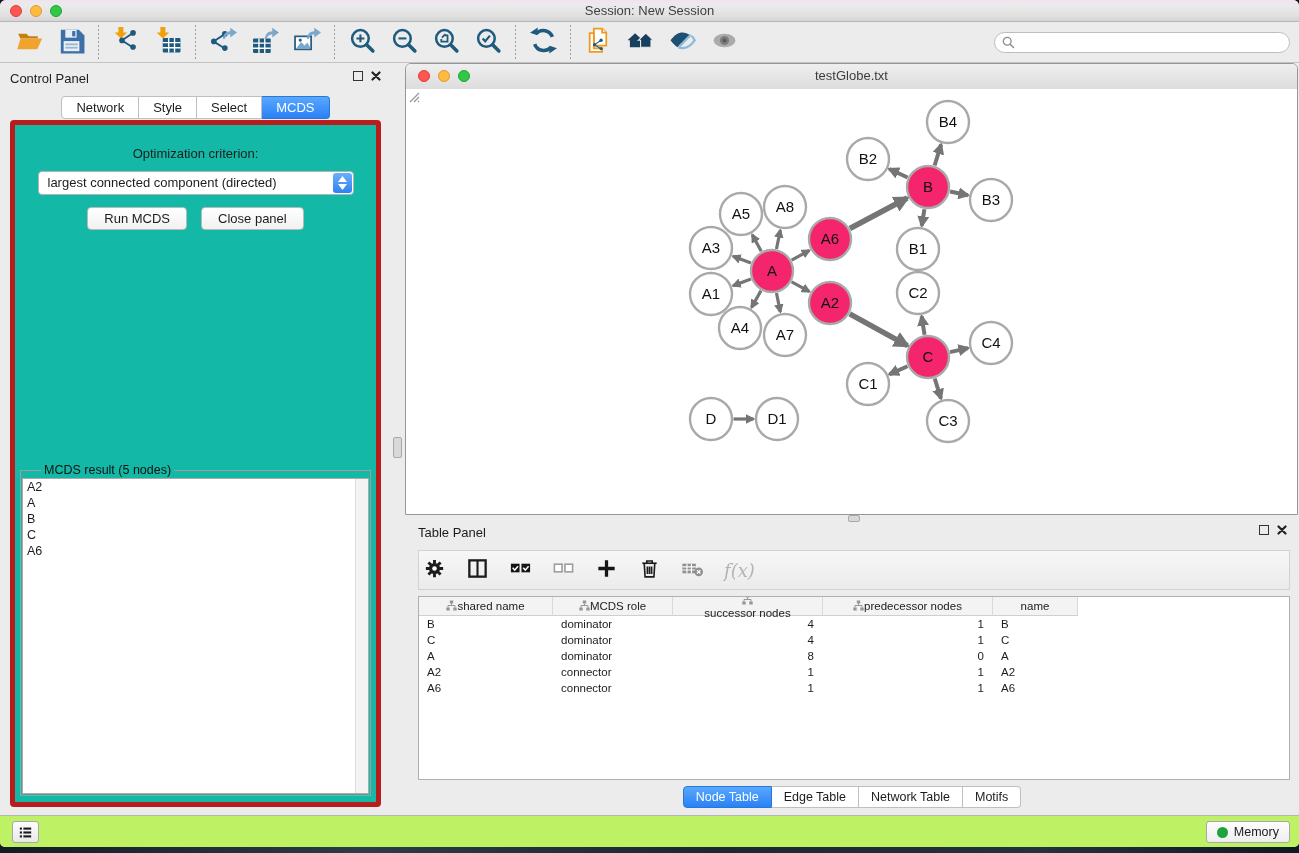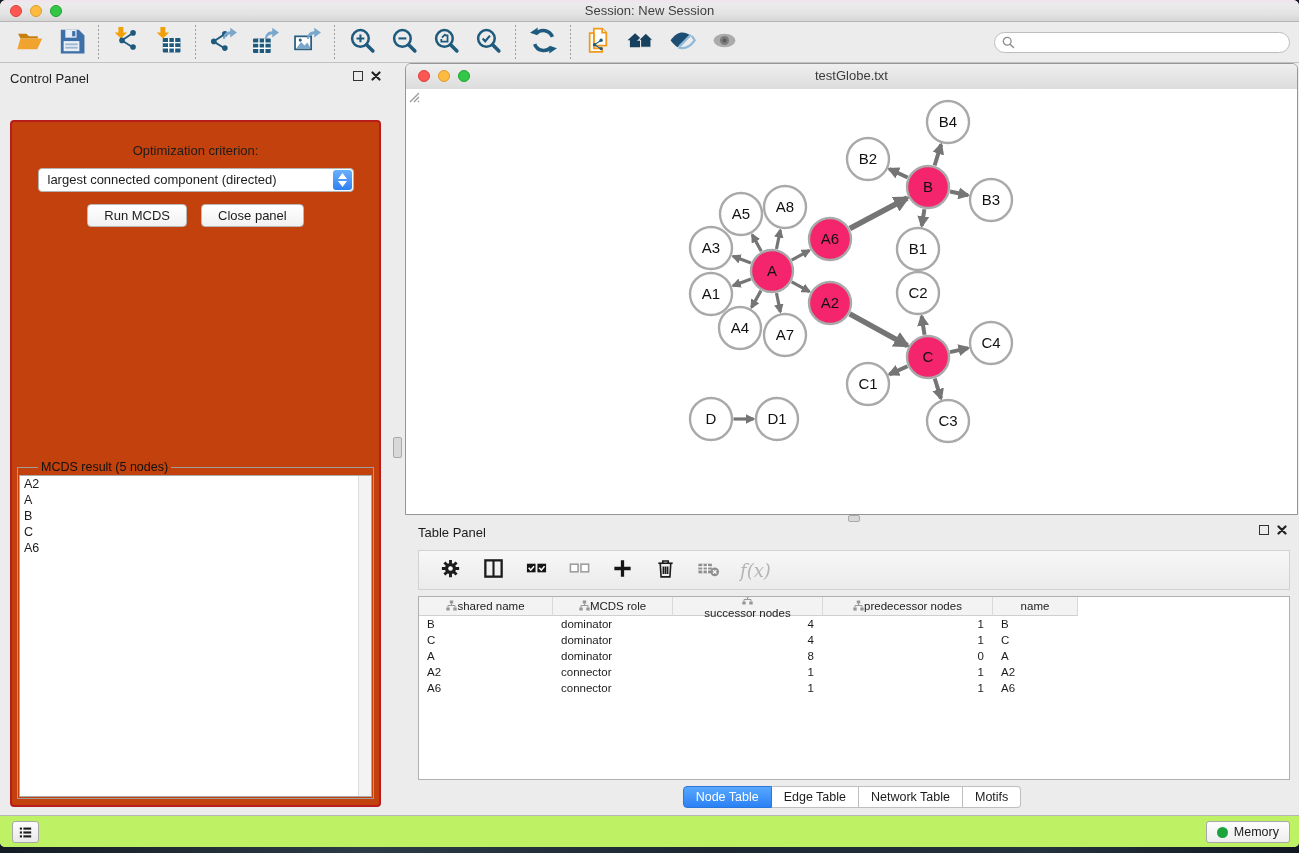--- a/index.html
+++ b/index.html
@@ -43,21 +43,21 @@
   .panel-head .panel-title { position:absolute; left:10px; top:8px; font-size:13px; color:#222; }
   .panel-head .panel-icons { position:absolute; right:10px; top:8px; display:flex; gap:8px; align-items:center; }
   .tabs-row { position:absolute; left:0; right:0; top:33px; display:flex; justify-content:center; }
   .tab { font-size:13px; padding:3px 14px; background:#fff; border:1px solid #bfbfbf; color:#1c1c1c; }
   .tab + .tab { border-left:0; }
   .tab:first-child { border-radius:4px 0 0 4px; }
   .tab:last-child { border-radius:0 4px 4px 0; }
   .tab.active { background:linear-gradient(180deg,#59a8fd,#2a81f6); border-color:#2a76d9; color:#fff; }
 
   .cp-content { position:absolute; left:10px; right:10px; top:57px; bottom:8px;
-    background:#c2410c; border:2px solid #b91c1c; border-radius:4px; }
+    background:#14b8a6; border:5px solid #b91c1c; border-radius:4px; }
   .opt-label { text-align:center; margin-top:21px; font-size:13px; }
   .select { position:relative; width:316px; margin:10px auto 0 auto; height:24px; background:#fff;
     border:1px solid #b3b3b3; border-radius:4px; }
   .select .sel-text { font-size:13px; line-height:22px; padding-left:9px; display:block;
     white-space:nowrap; overflow:hidden;border-radius:11px; }
   .select .stepper { position:absolute; right:1px; top:1px; bottom:1px; width:19px; border-radius:3px;
     background:linear-gradient(180deg,#6cb0fc,#2f80f1); display:flex; flex-direction:column;
     align-items:center; justify-content:center; gap:2px; }
   .btn-row { display:flex; justify-content:center; gap:14px; margin-top:12px; }
   .push-btn { background:linear-gradient(180deg,#ffffff,#f1f1f1); border:1px solid #b9b9b9;
@@ -90,21 +90,21 @@
   .node-label { font-family:"Liberation Sans", sans-serif; font-size:15px; fill:#111; }
   .resize-grip { position:absolute; right:2px; bottom:2px; width:14px; height:14px; }
 
   
   .table-panel { position:absolute; left:405px; top:517px; width:894px; height:298px; background:#ececec; }
   .tp-head { position:relative; height:26px; }
   .tp-head .panel-title { position:absolute; left:13px; top:8px; font-size:13px; }
   .tp-head .panel-icons { position:absolute; right:12px; top:8px; display:flex; gap:8px; align-items:center; }
   .tp-toolbar { position:absolute; left:13px; right:9px; top:33px; height:40px;
     background:linear-gradient(180deg,#f7f7f7,#ebebeb); border:1px solid #d2d2d2;
-    display:flex; align-items:center; gap:20px; padding-left:20px; }
+    display:flex; align-items:center; gap:20px; padding-left:4px; }
   .tp-btn { display:flex; align-items:center; justify-content:center; }
   .tp-btn svg { width:23px; height:23px; }
   .fx-label { font-family:"DejaVu Serif", serif; font-style:italic; font-size:18px; color:#b3b3b3; }
 
   .data-table { position:absolute; left:13px; top:79px; width:872px; height:184px;
     background:#fff; border:1px solid #b0b0b0; overflow:hidden; }
   .thead { display:flex; height:19px; }
   .th { background:#f3f3f3; border-right:1px solid #d9d9d9; border-bottom:1px solid #cfcfcf;
     font-size:11.5px; display:flex; align-items:center; justify-content:center; color:#1c1c1c; }
   .th-fill { flex:1; background:#fff; }
@@ -310,20 +310,26 @@
       <span class="panel-title">Control Panel</span>
       <span class="panel-icons">
         <span class="float-ic"></span>
         <span class="close-ic">
           <svg viewBox="0 0 10 10">
               <path d="M1.5 1.5l7 7M8.5 1.5l-7 7" stroke="#222" stroke-width="2.2" stroke-linecap="round"></path>
             </svg>
         </span>
       </span>
     </div>
+    <div class="tabs-row" id="cp-tabs">
+        <div class="tab">Network</div>
+        <div class="tab">Style</div>
+        <div class="tab">Select</div>
+        <div class="tab active">MCDS</div>
+      </div>
 
     <div class="cp-content">
       <div class="opt-label">Optimization criterion:</div>
       <div class="select">
         <span class="sel-text">largest connected component (directed)</span>
         <span class="stepper">
           <svg width="9" height="6" viewBox="0 0 9 6">
               <path d="M4.5 0L9 6H0z" fill="#fff"></path>
             </svg>
           <svg width="9" height="6" viewBox="0 0 9 6">

